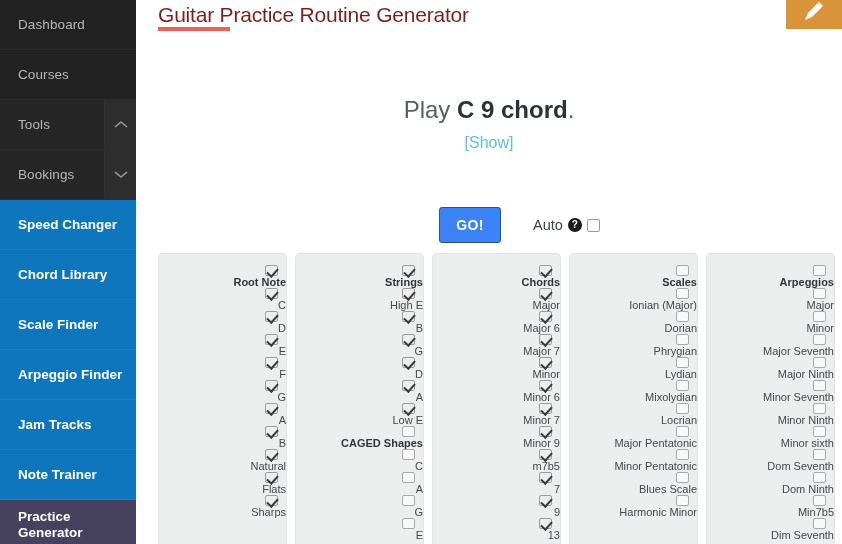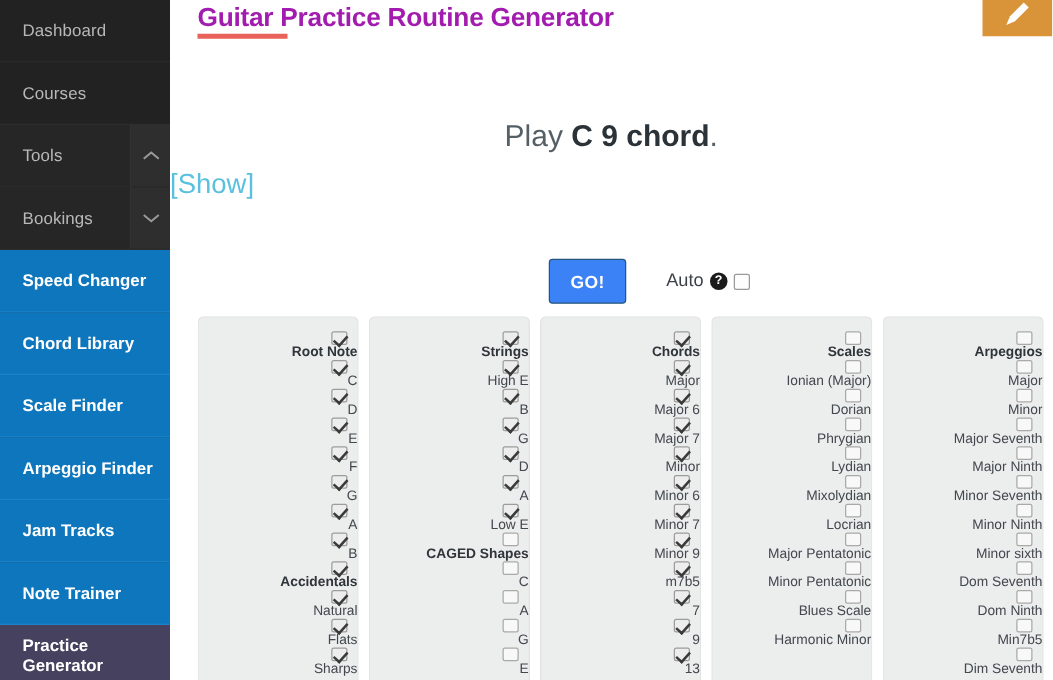--- a/index.html
+++ b/index.html
@@ -69,22 +69,22 @@
     position: relative;
     flex: 1;
     height: 544px;
     background: #ffffff;
     overflow: hidden;
   }
   .page-title {
     position: absolute;
     left: 22px; top: 0;
     font-size: 21px;
-    font-weight: 700;
-    color: #a21caf;
+    font-weight: 400;
+    color: #7f1d1d;
     letter-spacing: -.2px;
     line-height: 30px;
   }
   .title-rule {
     position: absolute;
     left: 22px; top: 27px;
     width: 72px; height: 4px;
     background: #e8615a;
   }
   .edit-btn {
@@ -106,22 +106,22 @@
     text-align: center;
     font-size: 24px;
     color: #555f66;
     font-weight: 400;
   }
   .prompt b { color: #2b3339; font-weight: 700; }
   .show-link {
     position: absolute;
     left: 0; right: 0;
     top: 134px;
-    text-align: left;
-    font-size: 22px;
+    text-align: center;
+    font-size: 16px;
     color: #5bc0de;
     cursor: pointer;
   }
 
   
   .go-row {
     position: absolute;
     left: 303px;
     top: 207px;
     display: flex;
@@ -329,24 +329,20 @@
             <span class="txt">G</span>
           </div>
           <div class="opt">
             <span class="cb on"></span>
             <span class="txt">A</span>
           </div>
           <div class="opt">
             <span class="cb on"></span>
             <span class="txt">B</span>
           </div>
-          <div class="opt hdr">
-            <span class="cb on"></span>
-            <span class="txt">Accidentals</span>
-          </div>
           <div class="opt">
             <span class="cb on"></span>
             <span class="txt">Natural</span>
           </div>
           <div class="opt">
             <span class="cb on"></span>
             <span class="txt">Flats</span>
           </div>
           <div class="opt">
             <span class="cb on"></span>

